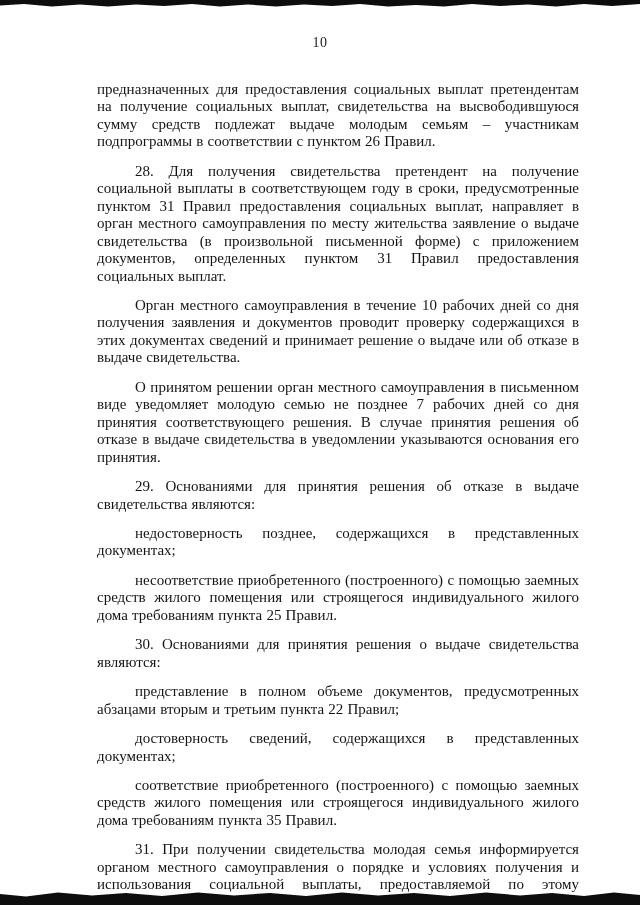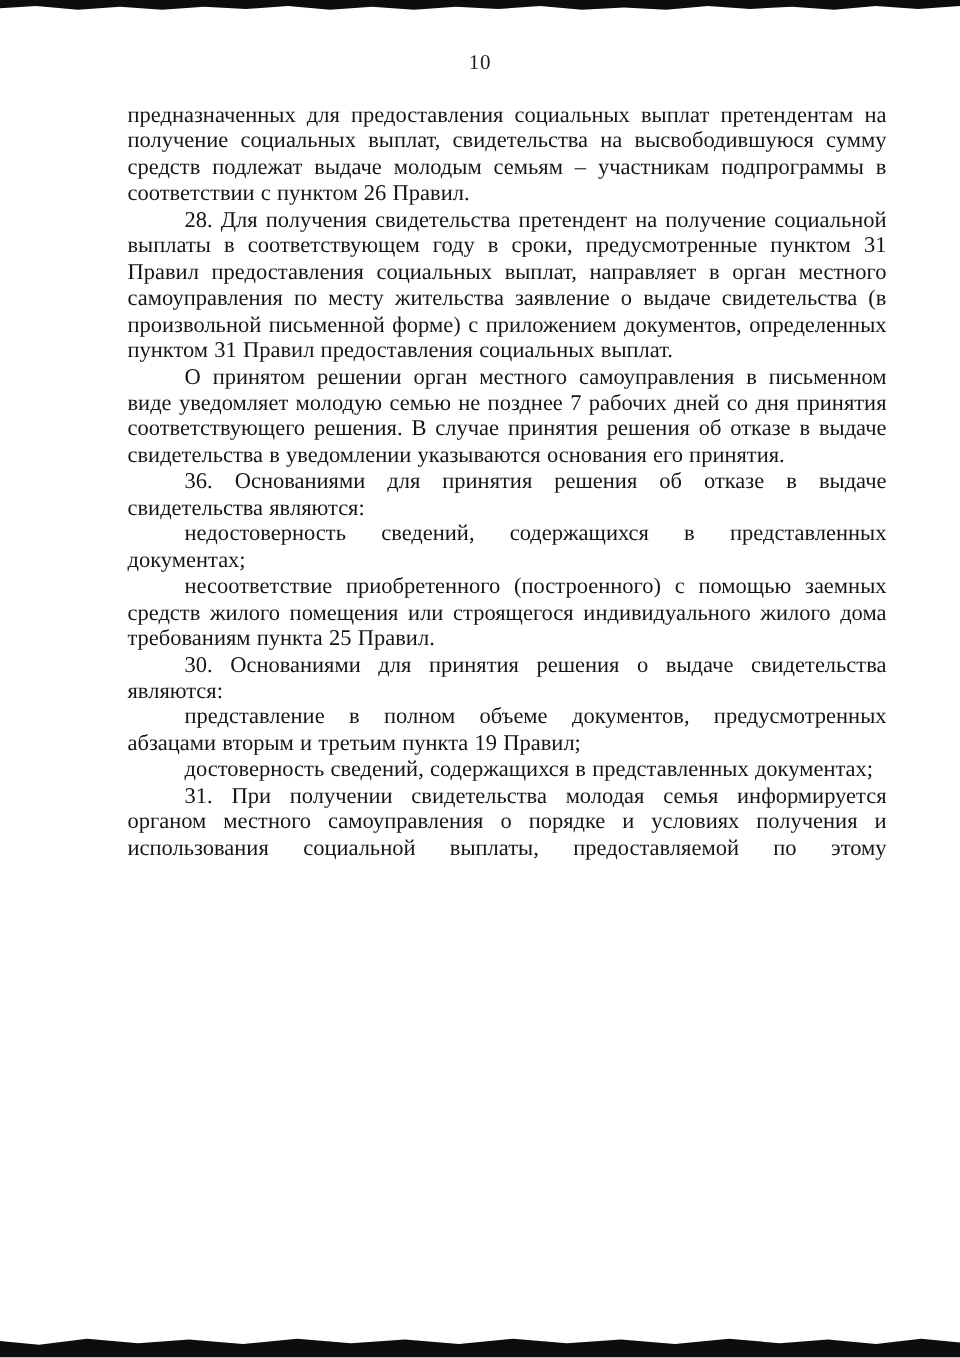--- a/index.html
+++ b/index.html
@@ -34,44 +34,46 @@
     position: absolute;
     left: 85px;
     top: 69px;
     width: 506px;
     font-size: 15px;
     line-height: 17.45px;
     text-align: justify;
     word-spacing: 0.4px;
   }
   .text-block p {
-    margin: 0;
+    margin: 12px;
     padding: 0;
     text-indent: 38px;
   }
   .text-block p.no-indent { text-indent: 0; }
   .text-block p.continues { text-align-last: justify; }
 </style>
 </head>
 <body>
 
 <svg class="scan-edge scan-edge-top" width="640" height="10" viewBox="0 0 640 10" xmlns="http://www.w3.org/2000/svg">
   <path fill="#0d0d0d" d="M0 0 H640 V4 L612 6 L584 4 L556 6.5 L528 4.5 L500 6 L472 4 L444 6.5 L416 5 L388 6.5 L360 4 L332 6 L304 4.5 L276 6.5 L248 4.5 L220 6.5 L192 4 L164 6 L136 4.5 L108 6.5 L80 4.5 L52 6.5 L24 4 L0 5.5 Z"></path>
 </svg>
 
 <div class="page-number">10</div>
 
 <div class="text-block">
   <p class="no-indent">предназначенных для предоставления социальных выплат претендентам на получение социальных выплат, свидетельства на высвободившуюся сумму средств подлежат выдаче молодым семьям – участникам подпрограммы в соответствии с пунктом 26 Правил.</p>
   <p>28. Для получения свидетельства претендент на получение социальной выплаты в соответствующем году в сроки, предусмотренные пунктом 31 Правил предоставления социальных выплат, направляет в орган местного самоуправления по месту жительства заявление о выдаче свидетельства (в произвольной письменной форме) с приложением документов, определенных пунктом 31 Правил предоставления социальных выплат.</p>
+  <p>Орган местного самоуправления в течение 10 рабочих дней со дня получения заявления и документов проводит проверку содержащихся в этих документах сведений и принимает решение о выдаче или об отказе в выдаче свидетельства.</p>
   <p>О принятом решении орган местного самоуправления в письменном виде уведомляет молодую семью не позднее 7 рабочих дней со дня принятия соответствующего решения. В случае принятия решения об отказе в выдаче свидетельства в уведомлении указываются основания его принятия.</p>
-  <p>36. Основаниями для принятия решения об отказе в выдаче свидетельства являются:</p>
-  <p>недостоверность сведений, содержащихся в представленных документах;</p>
+  <p>29. Основаниями для принятия решения об отказе в выдаче свидетельства являются:</p>
+  <p>недостоверность позднее, содержащихся в представленных документах;</p>
   <p>несоответствие приобретенного (построенного) с помощью заемных средств жилого помещения или строящегося индивидуального жилого дома требованиям пункта 25 Правил.</p>
   <p>30. Основаниями для принятия решения о выдаче свидетельства являются:</p>
-  <p>представление в полном объеме документов, предусмотренных абзацами вторым и третьим пункта 19 Правил;</p>
+  <p>представление в полном объеме документов, предусмотренных абзацами вторым и третьим пункта 22 Правил;</p>
   <p>достоверность сведений, содержащихся в представленных документах;</p>
+  <p>соответствие приобретенного (построенного) с помощью заемных средств жилого помещения или строящегося индивидуального жилого дома требованиям пункта 35 Правил.</p>
   <p class="continues">31. При получении свидетельства молодая семья информируется органом местного самоуправления о порядке и условиях получения и использования социальной выплаты, предоставляемой по этому</p>
 </div>
 
 <svg class="scan-edge scan-edge-bottom" width="640" height="18" viewBox="0 0 640 18" xmlns="http://www.w3.org/2000/svg">
   <path fill="#0d0d0d" d="M0 18 V7 L26 9.5 L58 5.5 L92 8.5 L126 6 L162 9 L198 5.5 L234 8.5 L270 6 L306 9 L342 5.5 L378 8.5 L414 6 L450 9 L486 5.5 L520 8.5 L552 6 L584 9 L614 5.5 L640 8 V18 Z"></path>
 </svg>
 
 </body></html>

